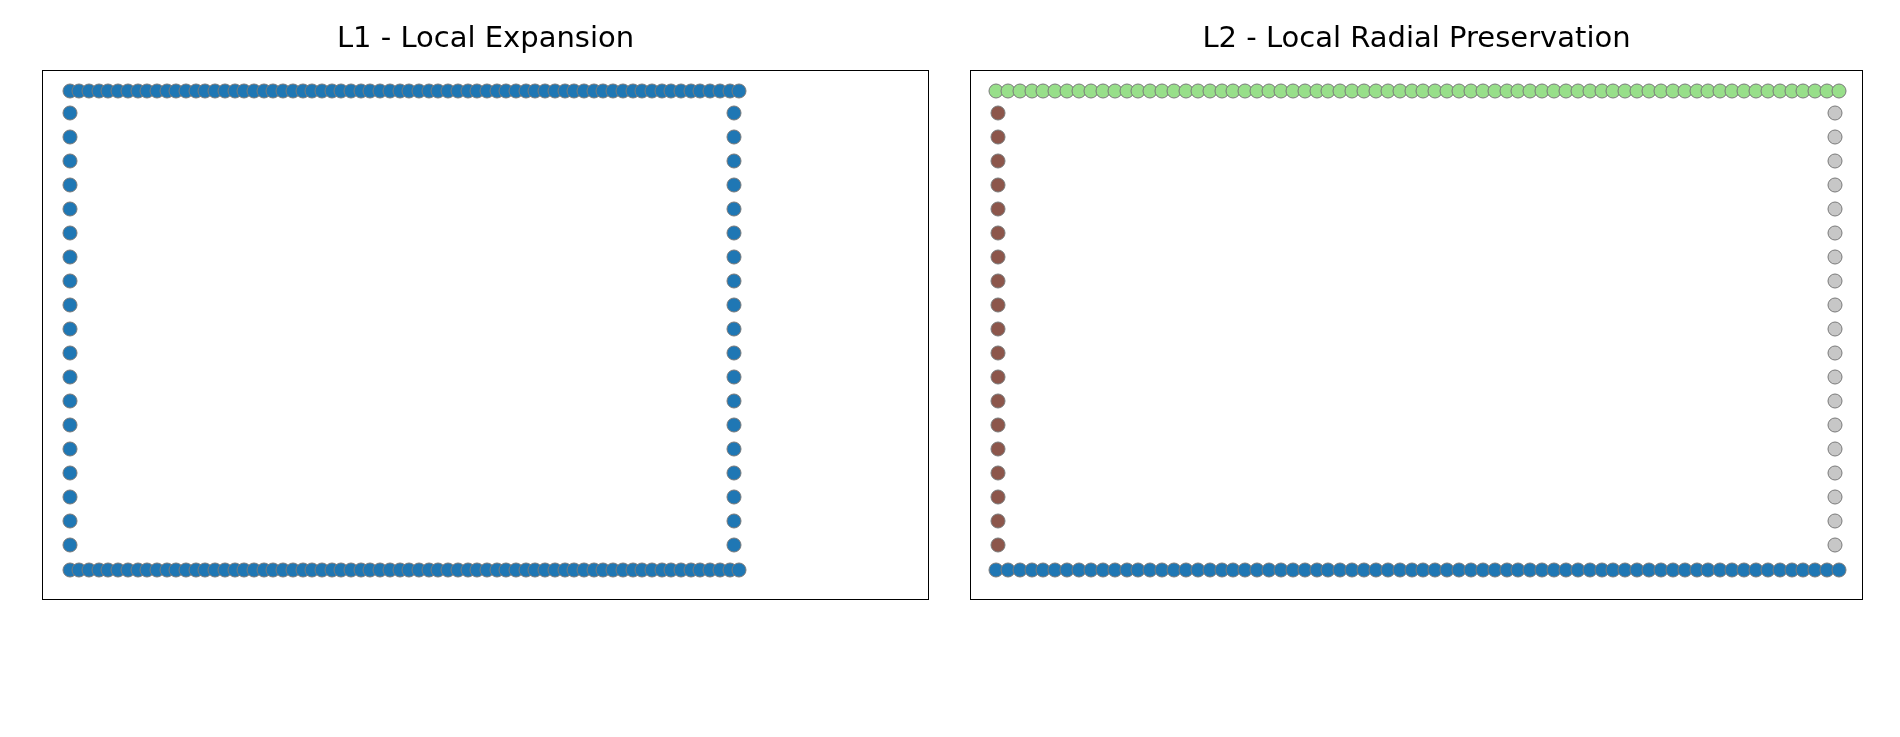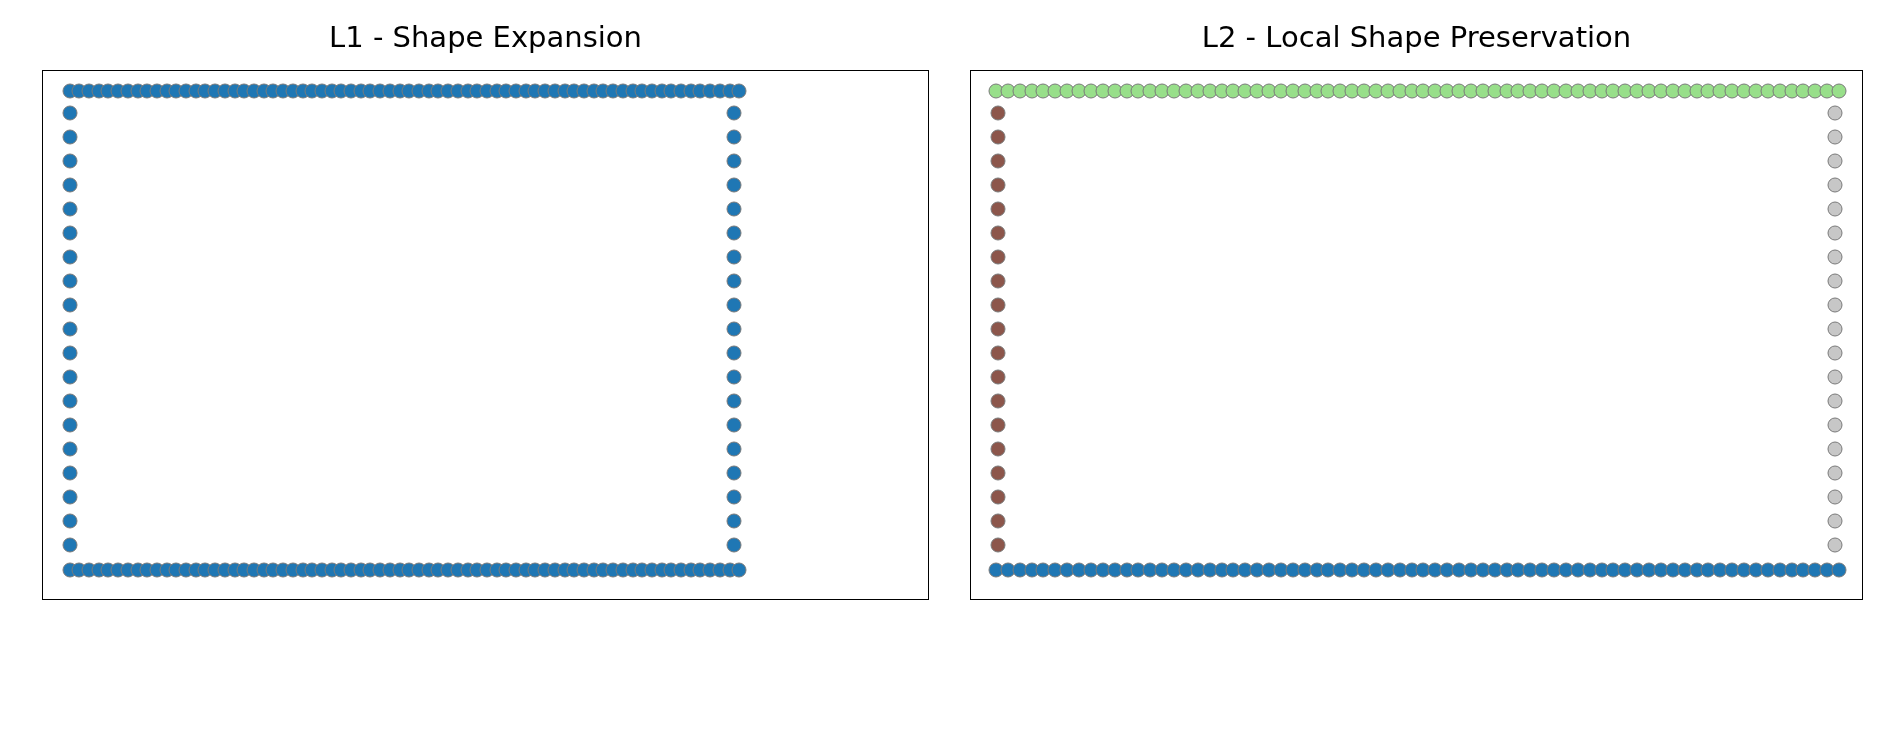--- a/index.html
+++ b/index.html
@@ -51,21 +51,21 @@
     border: 1.2px solid #7a7a7a;
     transform: translate(-50%, -50%);
   }
 </style>
 </head>
 <body>
 
 <div id="figure">
 
   <div class="panel" id="panel-l1" style="left: 0px; top: 0px; width: 1900px; height: 737px;">
-    <div class="panel-title" style="top: 20px; left: 42px; width: 887px;">L1 - Shape Expansion</div>
+    <div class="panel-title" style="top: 20px; left: 42px; width: 887px;">L1 - Local Expansion</div>
     <div class="axes" id="axes-l1" style="left: 42px; top: 70px; width: 887px; height: 530px; border-color: rgb(0, 0, 0);">
       <div class="scatter-layer" id="scatter-l1">
           <div class="pt" style="left: 26.61px; top: 20.14px; width: 15px; height: 15px; background: rgb(31, 119, 180); border-color: rgb(122, 122, 122);"></div>
           <div class="pt" style="left: 36.3156px; top: 20.14px; width: 15px; height: 15px; background: rgb(31, 119, 180); border-color: rgb(122, 122, 122);"></div>
           <div class="pt" style="left: 46.0212px; top: 20.14px; width: 15px; height: 15px; background: rgb(31, 119, 180); border-color: rgb(122, 122, 122);"></div>
           <div class="pt" style="left: 55.7267px; top: 20.14px; width: 15px; height: 15px; background: rgb(31, 119, 180); border-color: rgb(122, 122, 122);"></div>
           <div class="pt" style="left: 65.4323px; top: 20.14px; width: 15px; height: 15px; background: rgb(31, 119, 180); border-color: rgb(122, 122, 122);"></div>
           <div class="pt" style="left: 75.1379px; top: 20.14px; width: 15px; height: 15px; background: rgb(31, 119, 180); border-color: rgb(122, 122, 122);"></div>
           <div class="pt" style="left: 84.8435px; top: 20.14px; width: 15px; height: 15px; background: rgb(31, 119, 180); border-color: rgb(122, 122, 122);"></div>
           <div class="pt" style="left: 94.5491px; top: 20.14px; width: 15px; height: 15px; background: rgb(31, 119, 180); border-color: rgb(122, 122, 122);"></div>
@@ -237,21 +237,21 @@
           <div class="pt" style="left: 657.473px; top: 499.26px; width: 15px; height: 15px; background: rgb(31, 119, 180); border-color: rgb(122, 122, 122);"></div>
           <div class="pt" style="left: 667.178px; top: 499.26px; width: 15px; height: 15px; background: rgb(31, 119, 180); border-color: rgb(122, 122, 122);"></div>
           <div class="pt" style="left: 676.884px; top: 499.26px; width: 15px; height: 15px; background: rgb(31, 119, 180); border-color: rgb(122, 122, 122);"></div>
           <div class="pt" style="left: 686.589px; top: 499.26px; width: 15px; height: 15px; background: rgb(31, 119, 180); border-color: rgb(122, 122, 122);"></div>
           <div class="pt" style="left: 696.295px; top: 499.26px; width: 15px; height: 15px; background: rgb(31, 119, 180); border-color: rgb(122, 122, 122);"></div>
         </div>
     </div>
   </div>
 
   <div class="panel" id="panel-l2" style="left: 0px; top: 0px; width: 1900px; height: 737px;">
-    <div class="panel-title" style="top: 20px; left: 970px; width: 893px;">L2 - Local Shape Preservation</div>
+    <div class="panel-title" style="top: 20px; left: 970px; width: 893px;">L2 - Local Radial Preservation</div>
     <div class="axes" id="axes-l2" style="left: 970px; top: 70px; width: 893px; height: 530px; border-color: rgb(0, 0, 0);">
       <div class="scatter-layer" id="scatter-l2">
           <div class="pt" style="left: 25.004px; top: 20.14px; width: 15px; height: 15px; background: rgb(152, 223, 138); border-color: rgb(122, 122, 122);"></div>
           <div class="pt" style="left: 36.8771px; top: 20.14px; width: 15px; height: 15px; background: rgb(152, 223, 138); border-color: rgb(122, 122, 122);"></div>
           <div class="pt" style="left: 48.7503px; top: 20.14px; width: 15px; height: 15px; background: rgb(152, 223, 138); border-color: rgb(122, 122, 122);"></div>
           <div class="pt" style="left: 60.6234px; top: 20.14px; width: 15px; height: 15px; background: rgb(152, 223, 138); border-color: rgb(122, 122, 122);"></div>
           <div class="pt" style="left: 72.4965px; top: 20.14px; width: 15px; height: 15px; background: rgb(152, 223, 138); border-color: rgb(122, 122, 122);"></div>
           <div class="pt" style="left: 84.3696px; top: 20.14px; width: 15px; height: 15px; background: rgb(152, 223, 138); border-color: rgb(122, 122, 122);"></div>
           <div class="pt" style="left: 96.2428px; top: 20.14px; width: 15px; height: 15px; background: rgb(152, 223, 138); border-color: rgb(122, 122, 122);"></div>
           <div class="pt" style="left: 108.116px; top: 20.14px; width: 15px; height: 15px; background: rgb(152, 223, 138); border-color: rgb(122, 122, 122);"></div>

